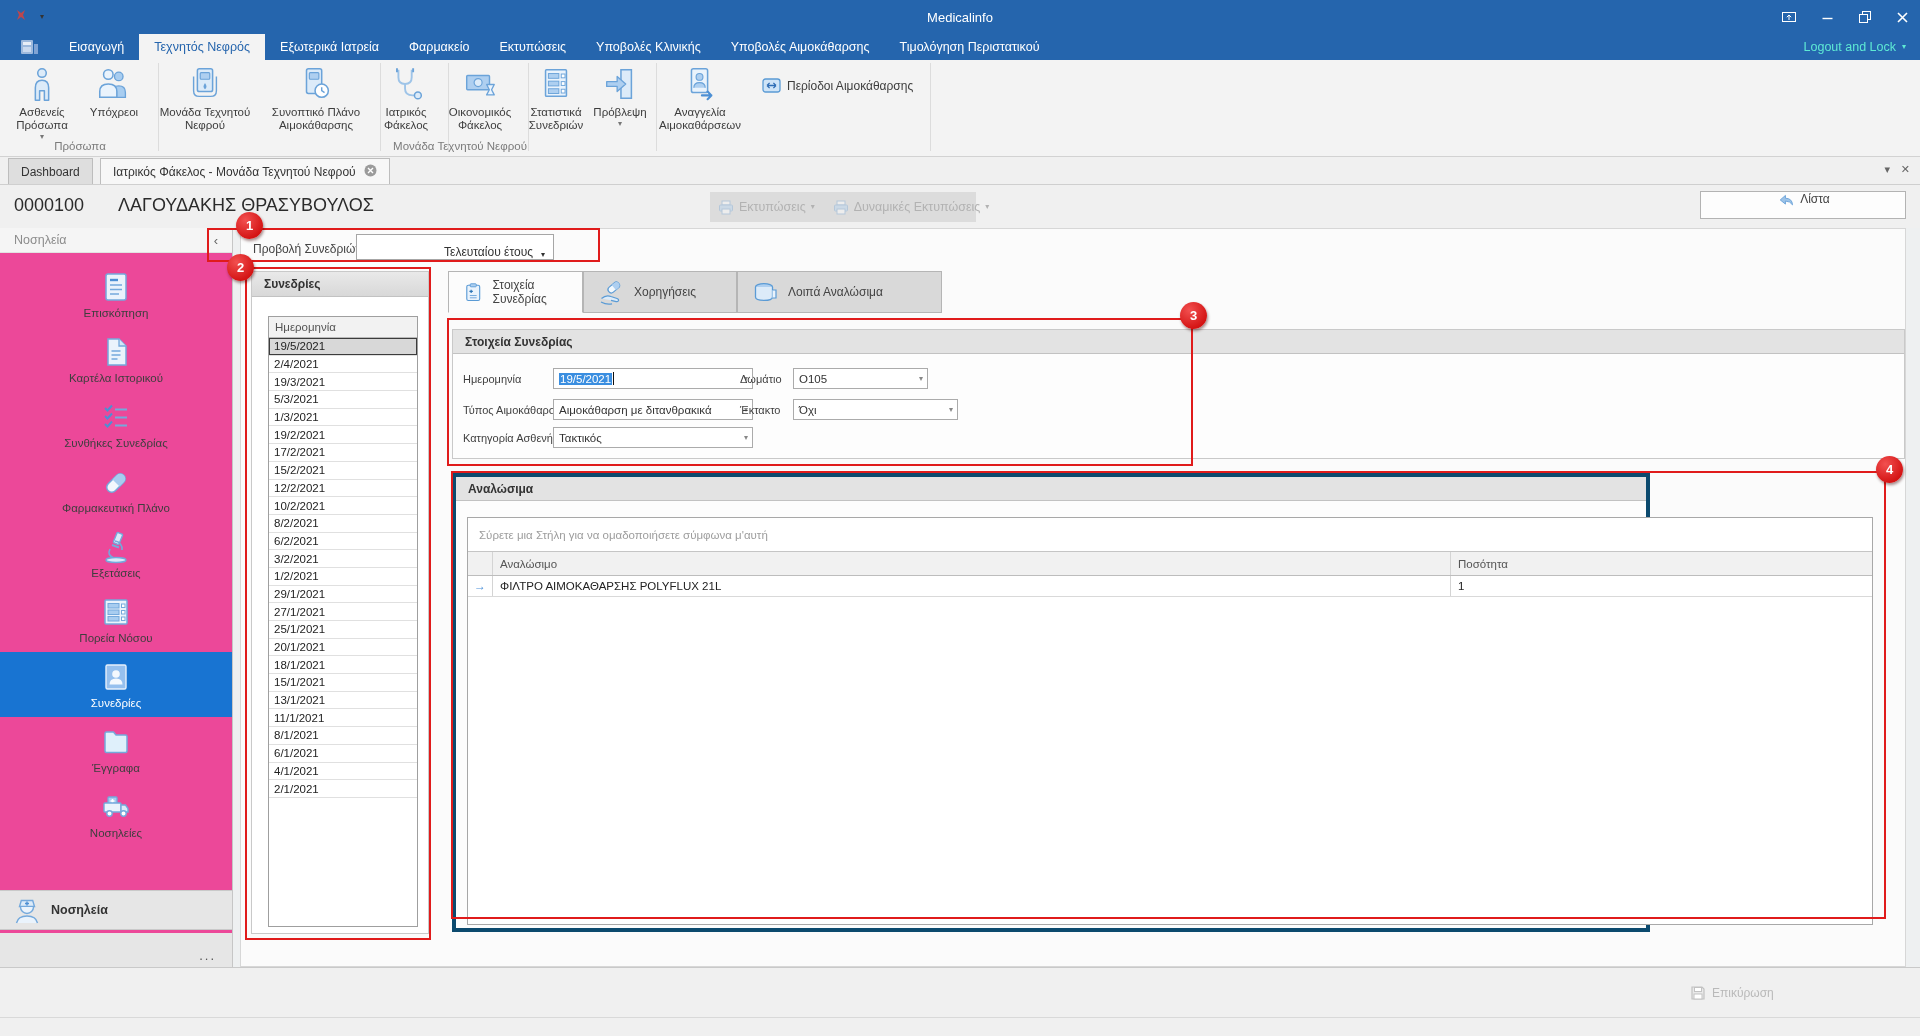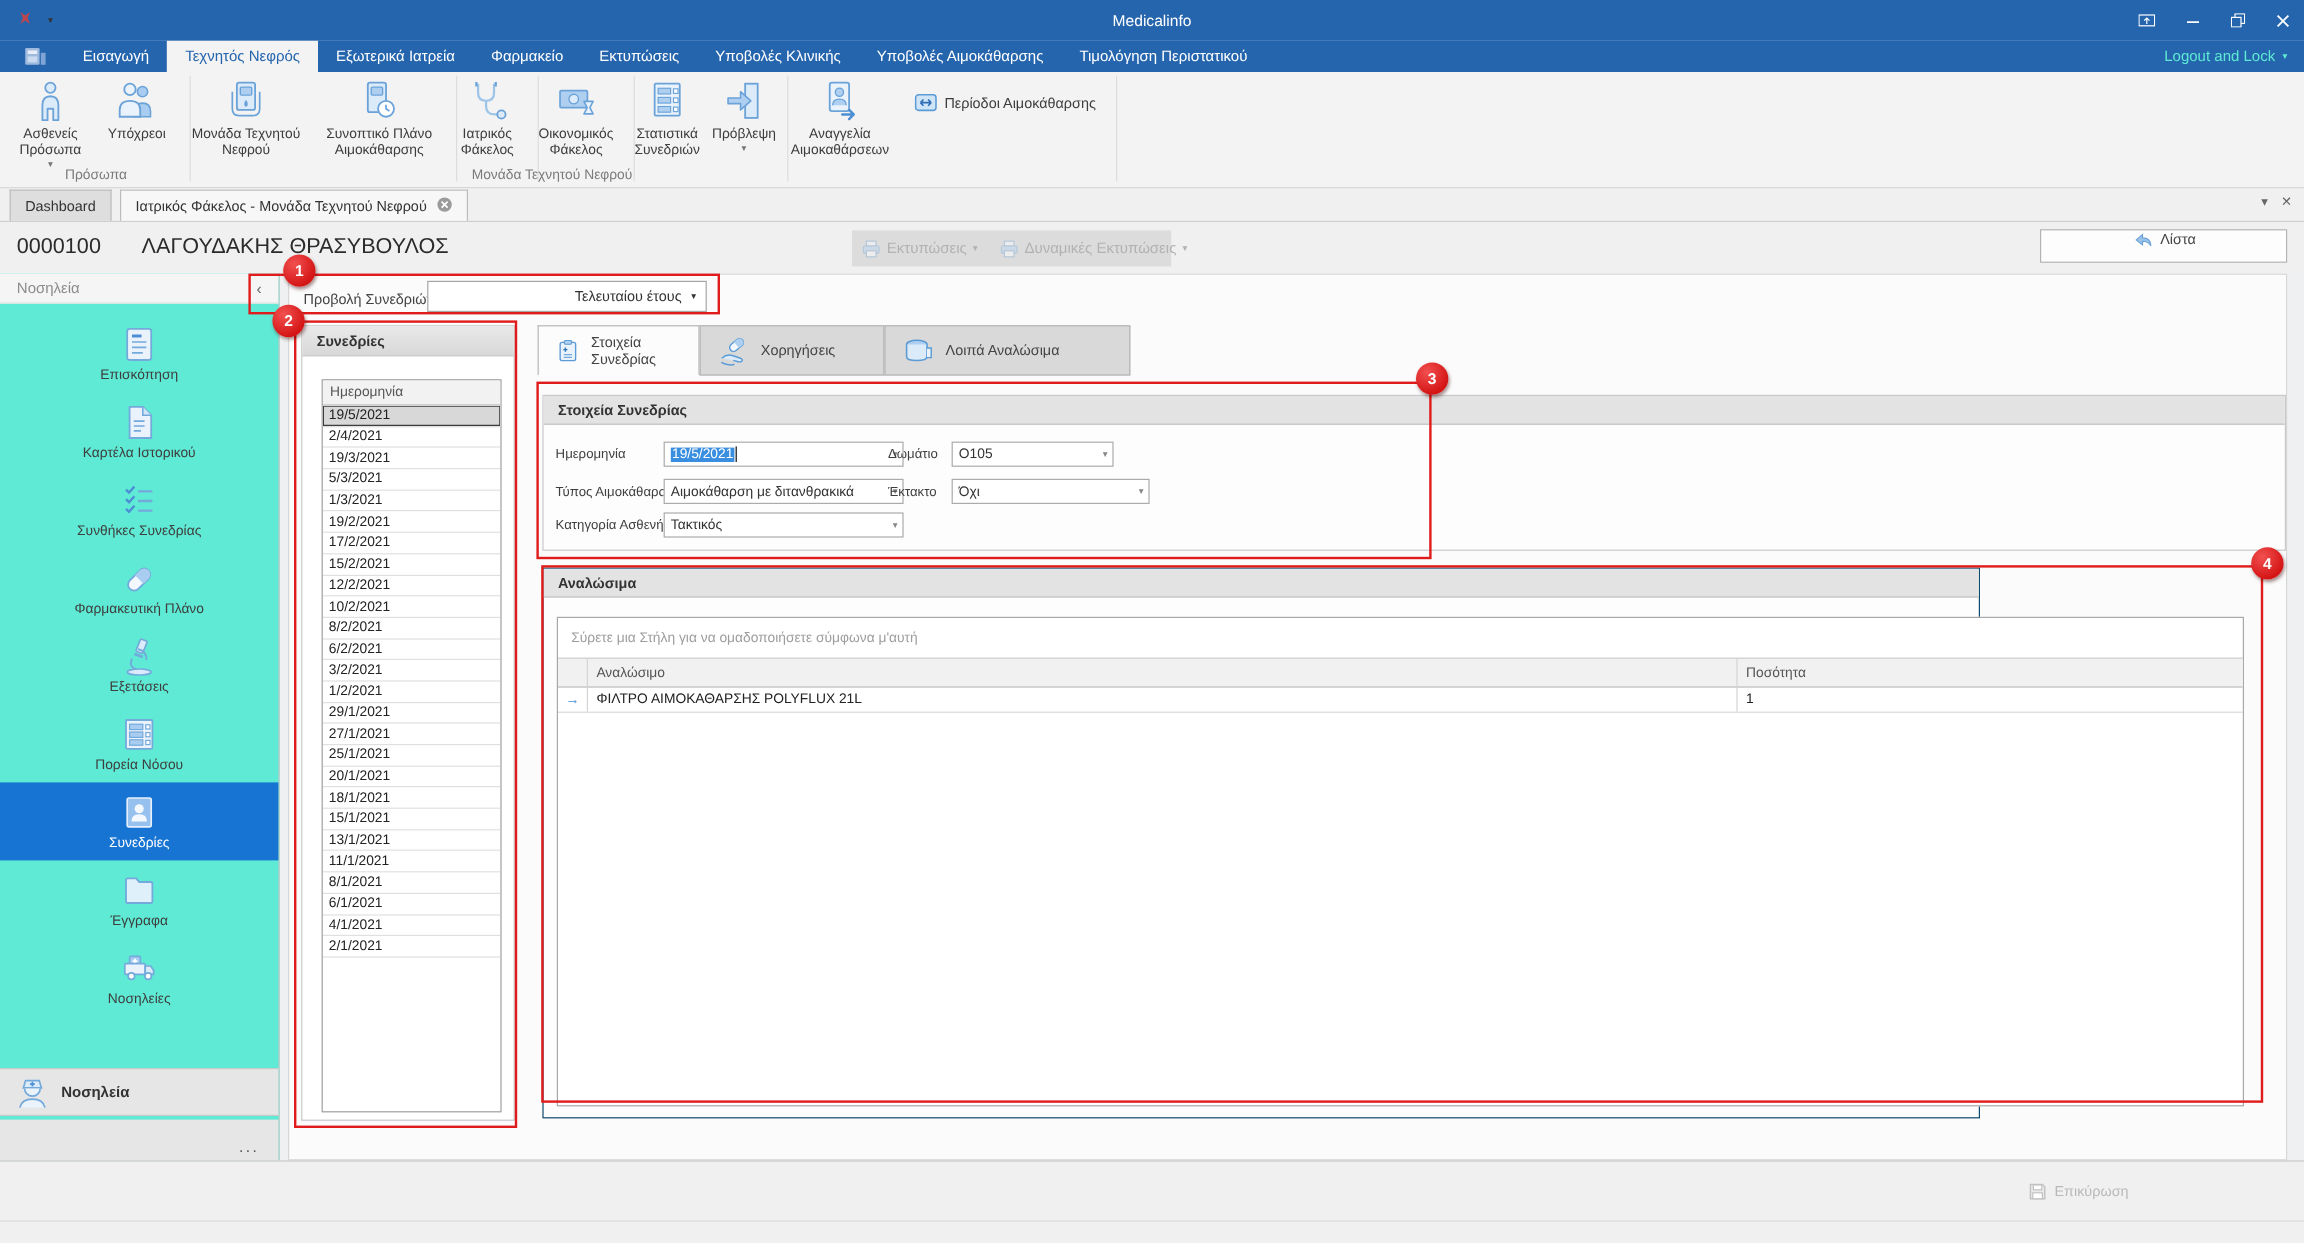--- a/index.html
+++ b/index.html
@@ -53,42 +53,42 @@
   .pt-name { position:absolute; left:118px; top:10px; font-size:18px; color:#2b2b2b; }
   .printstrip { position:absolute; left:710px; top:7px; width:266px; height:30px; background:#dcdcdc;
                 display:flex; align-items:center; padding:0 8px; gap:18px; }
   .printbtn { display:flex; align-items:center; gap:5px; color:#b2b2b2; font-size:12.5px; white-space:nowrap; }
   .printbtn svg { opacity:.5; }
   .listbtn { position:absolute; left:1700px; top:6px; width:206px; height:28px; background:#fdfdfd;
              border:1px solid #b3b3b3; display:flex; align-items:flex-start; justify-content:center; gap:7px;
              font-size:12px; color:#444; }
 
   
-  .sidebar { position:absolute; left:0; top:228px; width:233px; height:739px; background:#5eead4;
+  .sidebar { position:absolute; left:0; top:228px; width:233px; height:739px; background:#ec4899;
              border-right:1px solid #c6c6c6; }
   .sb-header { height:25px; background:#f5f5f5; border-bottom:1px solid #e2e2e2; display:flex;
                align-items:center; padding:0 14px; color:#8c8c8c; font-size:12.5px; }
   .sb-collapse { margin-left:auto; color:#666; font-size:13px; }
   .sb-items { position:absolute; left:0; top:34px; width:232px; }
   .sb-item { height:65px; display:flex; flex-direction:column; align-items:center; justify-content:center;
              gap:3px; font-size:11.5px; color:#3e3e3e; }
   .sb-item.selected { background:#1874d2; color:#fff; }
   .sb-footer { position:absolute; left:0; top:662px; width:232px; height:40px; background:#e6e6e6;
                border-top:1px solid #c9c9c9; border-bottom:1px solid #c9c9c9; display:flex;
                align-items:center; gap:9px; padding:0 12px; font-size:12.5px; font-weight:bold; color:#333; }
   .sb-overflow { position:absolute; left:0; top:705px; width:232px; height:34px; background:#e6e6e6;
                  display:flex; align-items:flex-end; justify-content:flex-end; padding:0 16px 4px 0;
                  color:#555; font-size:13px; letter-spacing:2px; }
 
   
   .workspace { position:absolute; left:240px; top:228px; width:1666px; height:739px; background:#fbfbfb;
                border:1px solid #d7d7d7; }
   .view-label { position:absolute; left:12px; top:13px; font-size:12px; color:#444; }
-  .view-combo { position:absolute; left:115px; top:5px; width:233px; height:26px; background:#fff;
-                border:1px solid #a6a6a6; display:flex; align-items:center; justify-content:flex-end;
+  .view-combo { position:absolute; left:115px; top:5px; width:198px; height:26px; background:#fff;
+                border:1px solid #a6a6a6; display:flex; align-items:flex-end; justify-content:flex-end;
                 gap:8px; padding:0 8px; font-size:12px; color:#333; }
 
   .panel-hdr { height:25px; background:linear-gradient(#e9e9e9,#d8d8d8); border-bottom:1px solid #c2c2c2;
                display:flex; align-items:center; padding:0 12px; font-size:12px; font-weight:bold; color:#333; }
 
   
   .sessions-panel { position:absolute; left:10px; top:42px; width:178px; height:663px; background:#fff;
                     border:1px solid #c9c9c9; }
   .dgrid { position:absolute; left:16px; top:44px; width:150px; height:611px; border:1px solid #9f9f9f;
            background:#fff; overflow:hidden; }
@@ -109,21 +109,21 @@
   .form-panel .panel-hdr { height:24px; background:#e3e3e3; }
   .flabel { position:absolute; font-size:11px; color:#3f3f3f; white-space:nowrap; }
   .combo { position:absolute; height:21px; background:#fff; border:1px solid #ababab; display:flex;
            align-items:center; padding:0 16px 0 5px; font-size:11.5px; color:#333; }
   .combo .dd-arrow { position:absolute; right:4px; color:#888; }
   .sel-text { background:#3a8ee0; color:#fff; padding:0 1px; }
   .caret { width:1px; height:13px; background:#111; margin-left:1px; }
 
   
   .cons-panel { position:absolute; left:211px; top:244px; width:1198px; height:459px; background:#fdfdfd;
-                border:1px solid #0c4a6e; }
+                border:4px solid #0c4a6e; }
   .cons-panel .panel-hdr { height:24px; background:#e3e3e3; }
   .cons-box { position:absolute; left:11px; top:40px; width:1406px; height:408px; border:1px solid #a8a8a8;
               background:#fff; }
   .cons-hint { height:34px; border-bottom:1px solid #c5c5c5; display:flex; align-items:center;
                padding-left:11px; font-size:11.5px; color:#9d9d9d; }
   .cons-hdr { height:24px; background:#f1f1f1; border-bottom:1px solid #bdbdbd; display:flex;
               font-size:11.5px; color:#555; }
   .cons-row { height:21px; border-bottom:1px solid #d9d9d9; display:flex; font-size:11.5px; color:#222; }
   .c-ind  { width:25px; border-right:1px solid #d4d4d4; display:flex; align-items:center; justify-content:center; }
   .c-name { width:958px; border-right:1px solid #d4d4d4; display:flex; align-items:center; padding-left:7px; }

